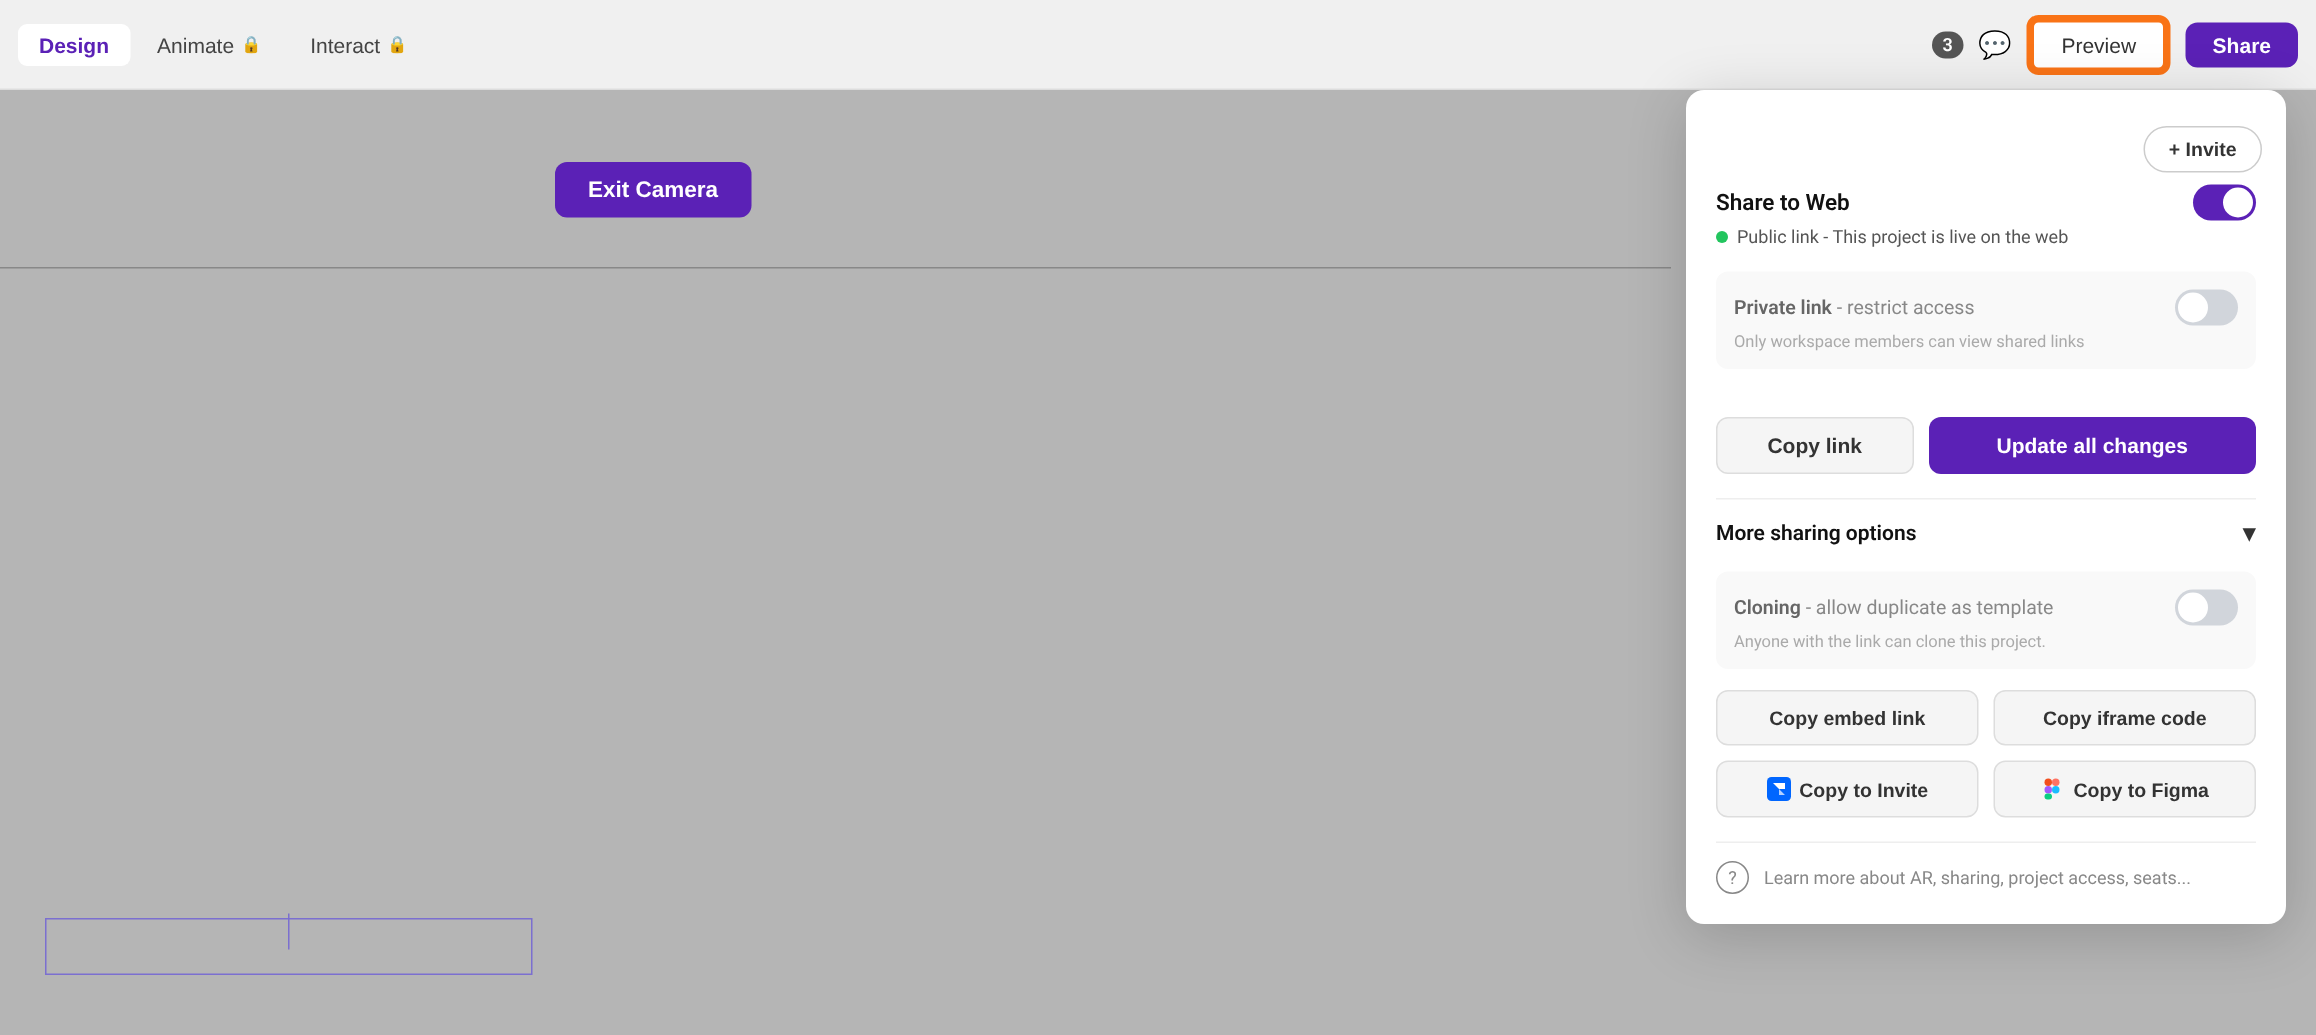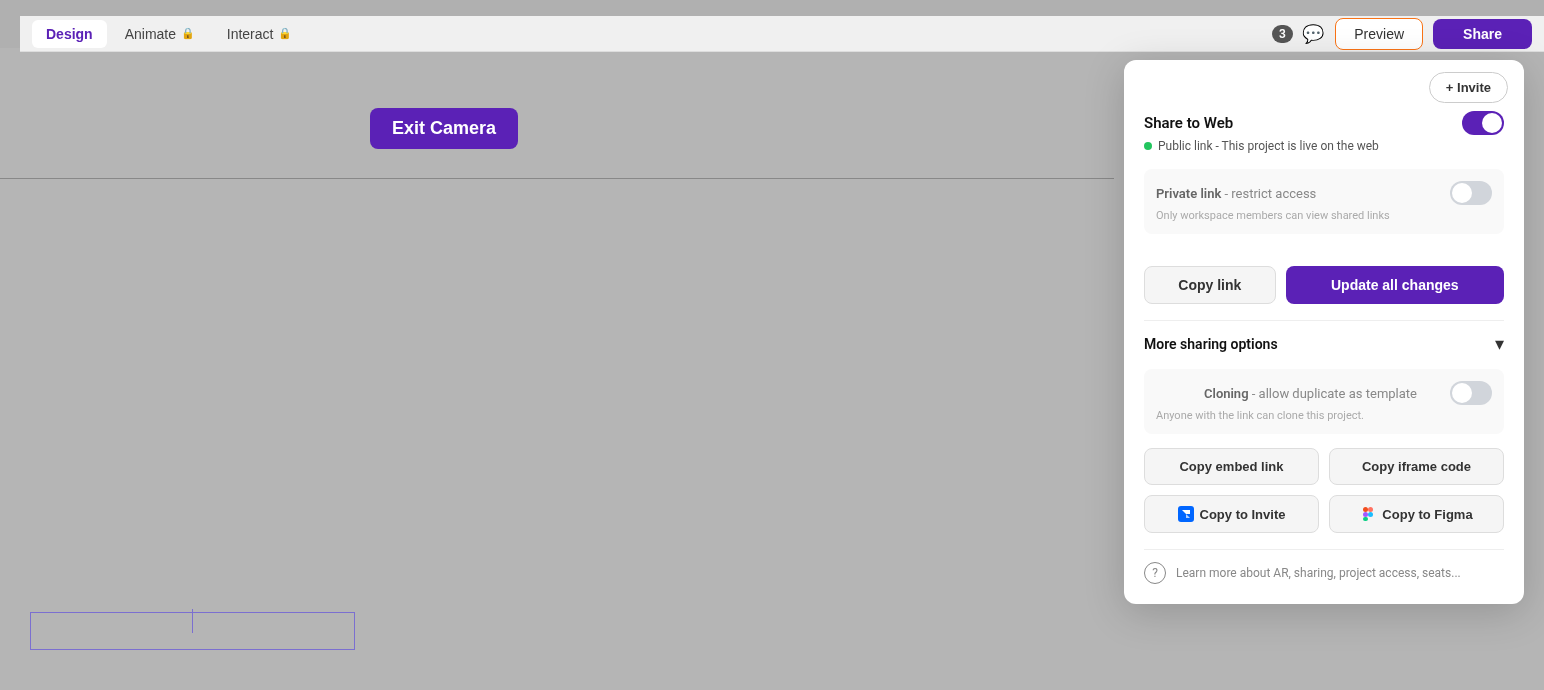--- a/index.html
+++ b/index.html
@@ -8,32 +8,31 @@
       background: #b0b0b0;
       width: 1544px;
       height: 690px;
       overflow: hidden;
       position: relative;
     }
 
     
     .top-bar {
       position: absolute;
-      top: 16px;
+      top: 0;
       left: 0;
       right: 0;
-      height: 36px;
+      height: 60px;
       background: #f0f0f0;
       display: flex;
       align-items: center;
       padding: 0 12px;
       gap: 4px;
       border-bottom: 1px solid #ddd;
       z-index: 10;
-      margin-left: 20px;
     }
     .tab-btn {
       padding: 6px 14px;
       border-radius: 6px;
       border: none;
       background: transparent;
       font-size: 14px;
       font-weight: 500;
       cursor: pointer;
       color: #444;
@@ -52,29 +51,29 @@
     }
     .top-bar-right {
       margin-left: auto;
       display: flex;
       align-items: center;
       gap: 10px;
     }
     .preview-btn {
       padding: 7px 18px;
       border-radius: 8px;
-      border: 1px solid #f97316;
+      border: 5px solid #f97316;
       background: #fff;
       font-size: 14px;
       font-weight: 500;
       cursor: pointer;
       color: #333;
     }
     .share-btn {
-      padding: 7px 30px;
+      padding: 7px 18px;
       border-radius: 8px;
       border: none;
       background: #5b21b6;
       font-size: 14px;
       font-weight: 600;
       cursor: pointer;
       color: #fff;
     }
 
     
@@ -93,21 +92,21 @@
     
     .exit-camera-btn {
       position: absolute;
       top: 60px;
       left: 370px;
       padding: 10px 22px;
       border-radius: 8px;
       border: none;
       background: #5b21b6;
       color: #fff;
-      font-size: 18px;
+      font-size: 15px;
       font-weight: 600;
       cursor: pointer;
       z-index: 5;
     }
 
     
     .canvas-line {
       position: absolute;
       top: 130px;
       left: 0;
@@ -144,21 +143,21 @@
       background: #fff;
       border-radius: 12px;
       box-shadow: 0 8px 40px rgba(0,0,0,0.18);
       padding: 0;
       z-index: 100;
     }
 
     .share-panel-header {
       display: flex;
       justify-content: flex-end;
-      padding: 12px 16px 8px;
+      padding: 24px 16px 8px;
     }
 
     .invite-btn {
       padding: 7px 16px;
       border-radius: 20px;
       border: 1.5px solid #ccc;
       background: #fff;
       font-size: 13px;
       font-weight: 600;
       cursor: pointer;
@@ -315,21 +314,20 @@
       background: #f9f9f9;
       border-radius: 8px;
       padding: 12px;
       margin-bottom: 14px;
     }
     .cloning-row {
       display: flex;
       align-items: center;
       justify-content: space-between;
       margin-bottom: 4px;
-      margin-left: 48px;
     }
     .cloning-label {
       font-size: 13px;
       color: #888;
     }
     .cloning-label strong {
       font-weight: 600;
       color: #666;
     }
     .cloning-desc {

